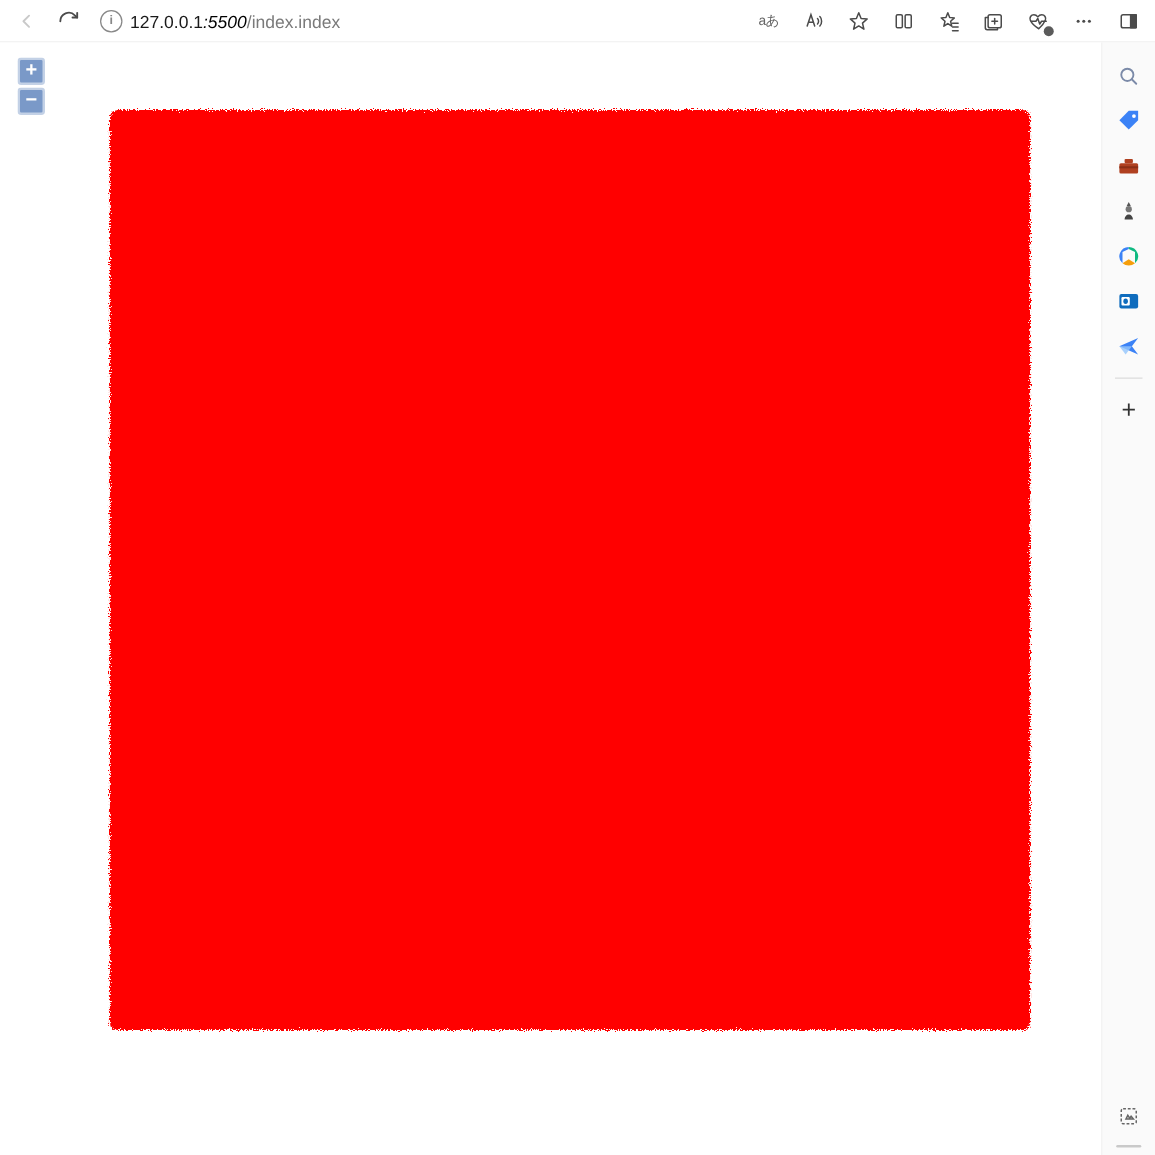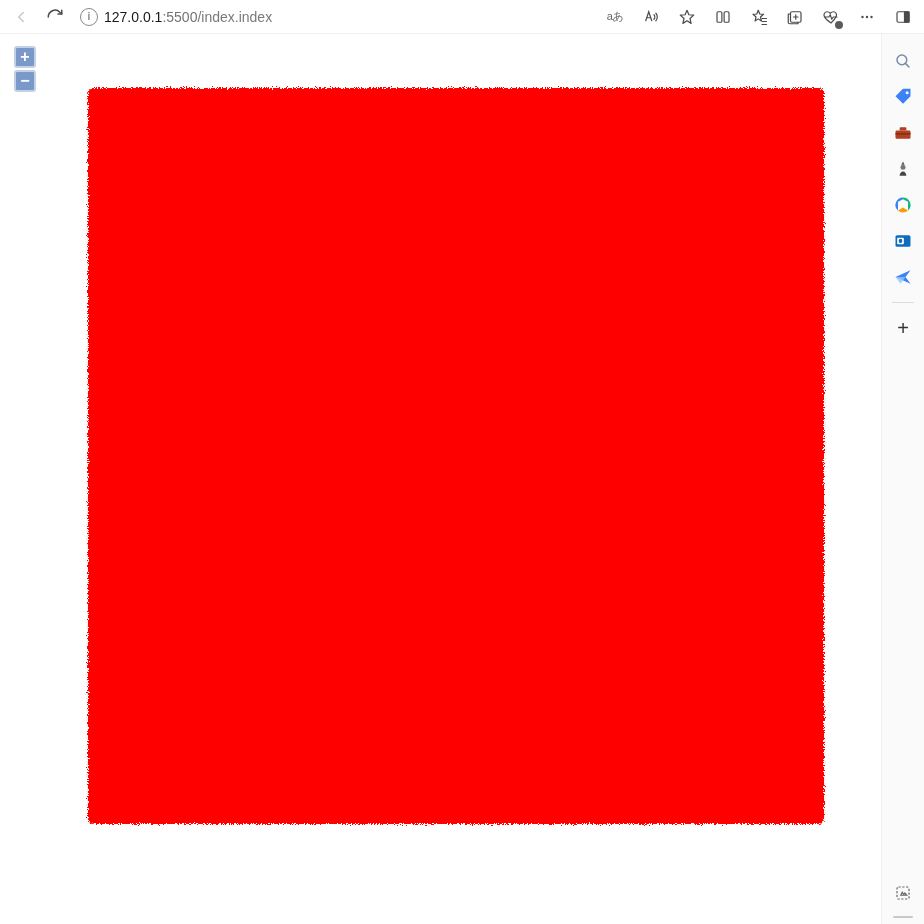--- a/index.html
+++ b/index.html
@@ -42,21 +42,21 @@
     .info-icon {
       width:18px; height:18px;
       border:1.5px solid #888;
       border-radius:50%;
       display:flex; align-items:center; justify-content:center;
       font-size:10px; font-weight:600; color:#888;
       font-family: 'Segoe UI', sans-serif;
       flex-shrink:0;
     }
     .address-text { font-size:14px; color:#1a1a1a; white-space:nowrap; }
-    .address-text .port { color:#737373; }
+    .address-text .port { color:#000000;font-style:italic; }
     .address-text .path { color:#7a7a7a; }
 
     .right-icons { display:flex; align-items:flex-start; gap:6px; }
     .heart-badge { position:relative; }
     .heart-badge .dot { position:absolute; right:3px; bottom:3px; width:8px; height:8px; border-radius:50%; background:#5b5b5b; }
 
     
     .workspace {
       height: calc(100% - 34px);
       display: flex;

